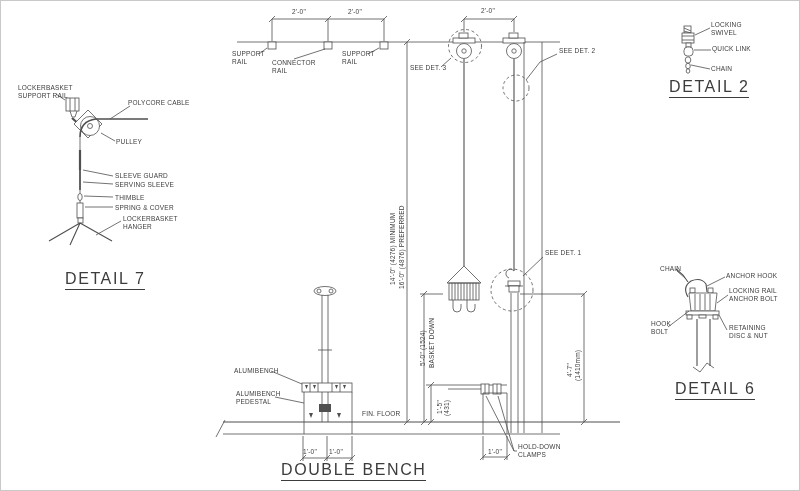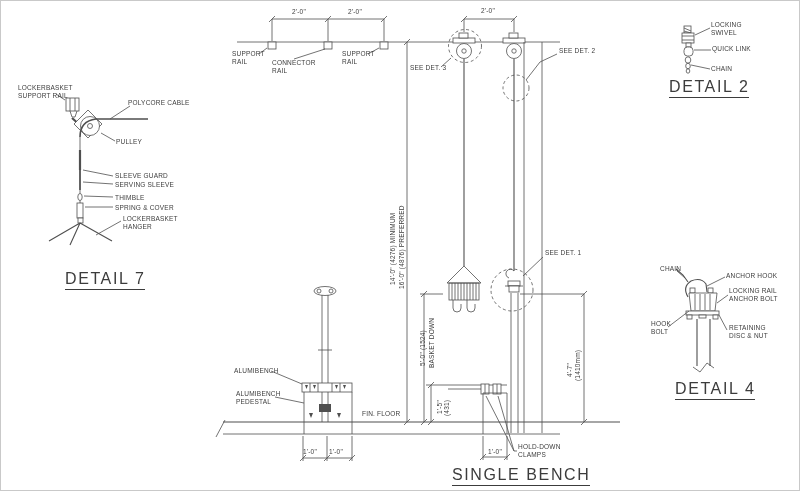--- a/index.html
+++ b/index.html
@@ -189,21 +189,21 @@
 
 <div class="lbl" style="left:234px;top:367px">ALUMIBENCH</div>
 <div class="lbl" style="left:236px;top:390px">ALUMIBENCH
 PEDESTAL</div>
 <div class="lbl" style="left:362px;top:410px">FIN. FLOOR</div>
 <div class="lbl" style="left:518px;top:443px">HOLD-DOWN
 CLAMPS</div>
 <div class="lbl" style="left:303px;top:448px">1'-0"</div>
 <div class="lbl" style="left:329px;top:448px">1'-0"</div>
 <div class="lbl" style="left:488px;top:448px">1'-0"</div>
-<div class="title" style="left:452px;top:466px">SINGLE BENCH</div>
+<div class="title" style="left:281px;top:461px">DOUBLE BENCH</div>
 
 <div class="lbl" style="left:18px;top:84px">LOCKERBASKET
 SUPPORT RAIL</div>
 <div class="lbl" style="left:128px;top:99px">POLYCORE CABLE</div>
 <div class="lbl" style="left:116px;top:138px">PULLEY</div>
 <div class="lbl" style="left:115px;top:172px">SLEEVE GUARD</div>
 <div class="lbl" style="left:115px;top:181px">SERVING SLEEVE</div>
 <div class="lbl" style="left:115px;top:194px">THIMBLE</div>
 <div class="lbl" style="left:115px;top:204px">SPRING &amp; COVER</div>
 <div class="lbl" style="left:123px;top:215px">LOCKERBASKET
@@ -217,15 +217,15 @@
 <div class="title" style="left:669px;top:78px">DETAIL 2</div>
 
 <div class="lbl" style="left:660px;top:265px">CHAIN</div>
 <div class="lbl" style="left:726px;top:272px">ANCHOR HOOK</div>
 <div class="lbl" style="left:729px;top:287px">LOCKING RAIL
 ANCHOR BOLT</div>
 <div class="lbl" style="left:651px;top:320px">HOOK
 BOLT</div>
 <div class="lbl" style="left:729px;top:324px">RETAINING
 DISC &amp; NUT</div>
-<div class="title" style="left:675px;top:380px">DETAIL 4</div>
+<div class="title" style="left:675px;top:380px">DETAIL 6</div>
 
 </div>
 
 </body></html>

